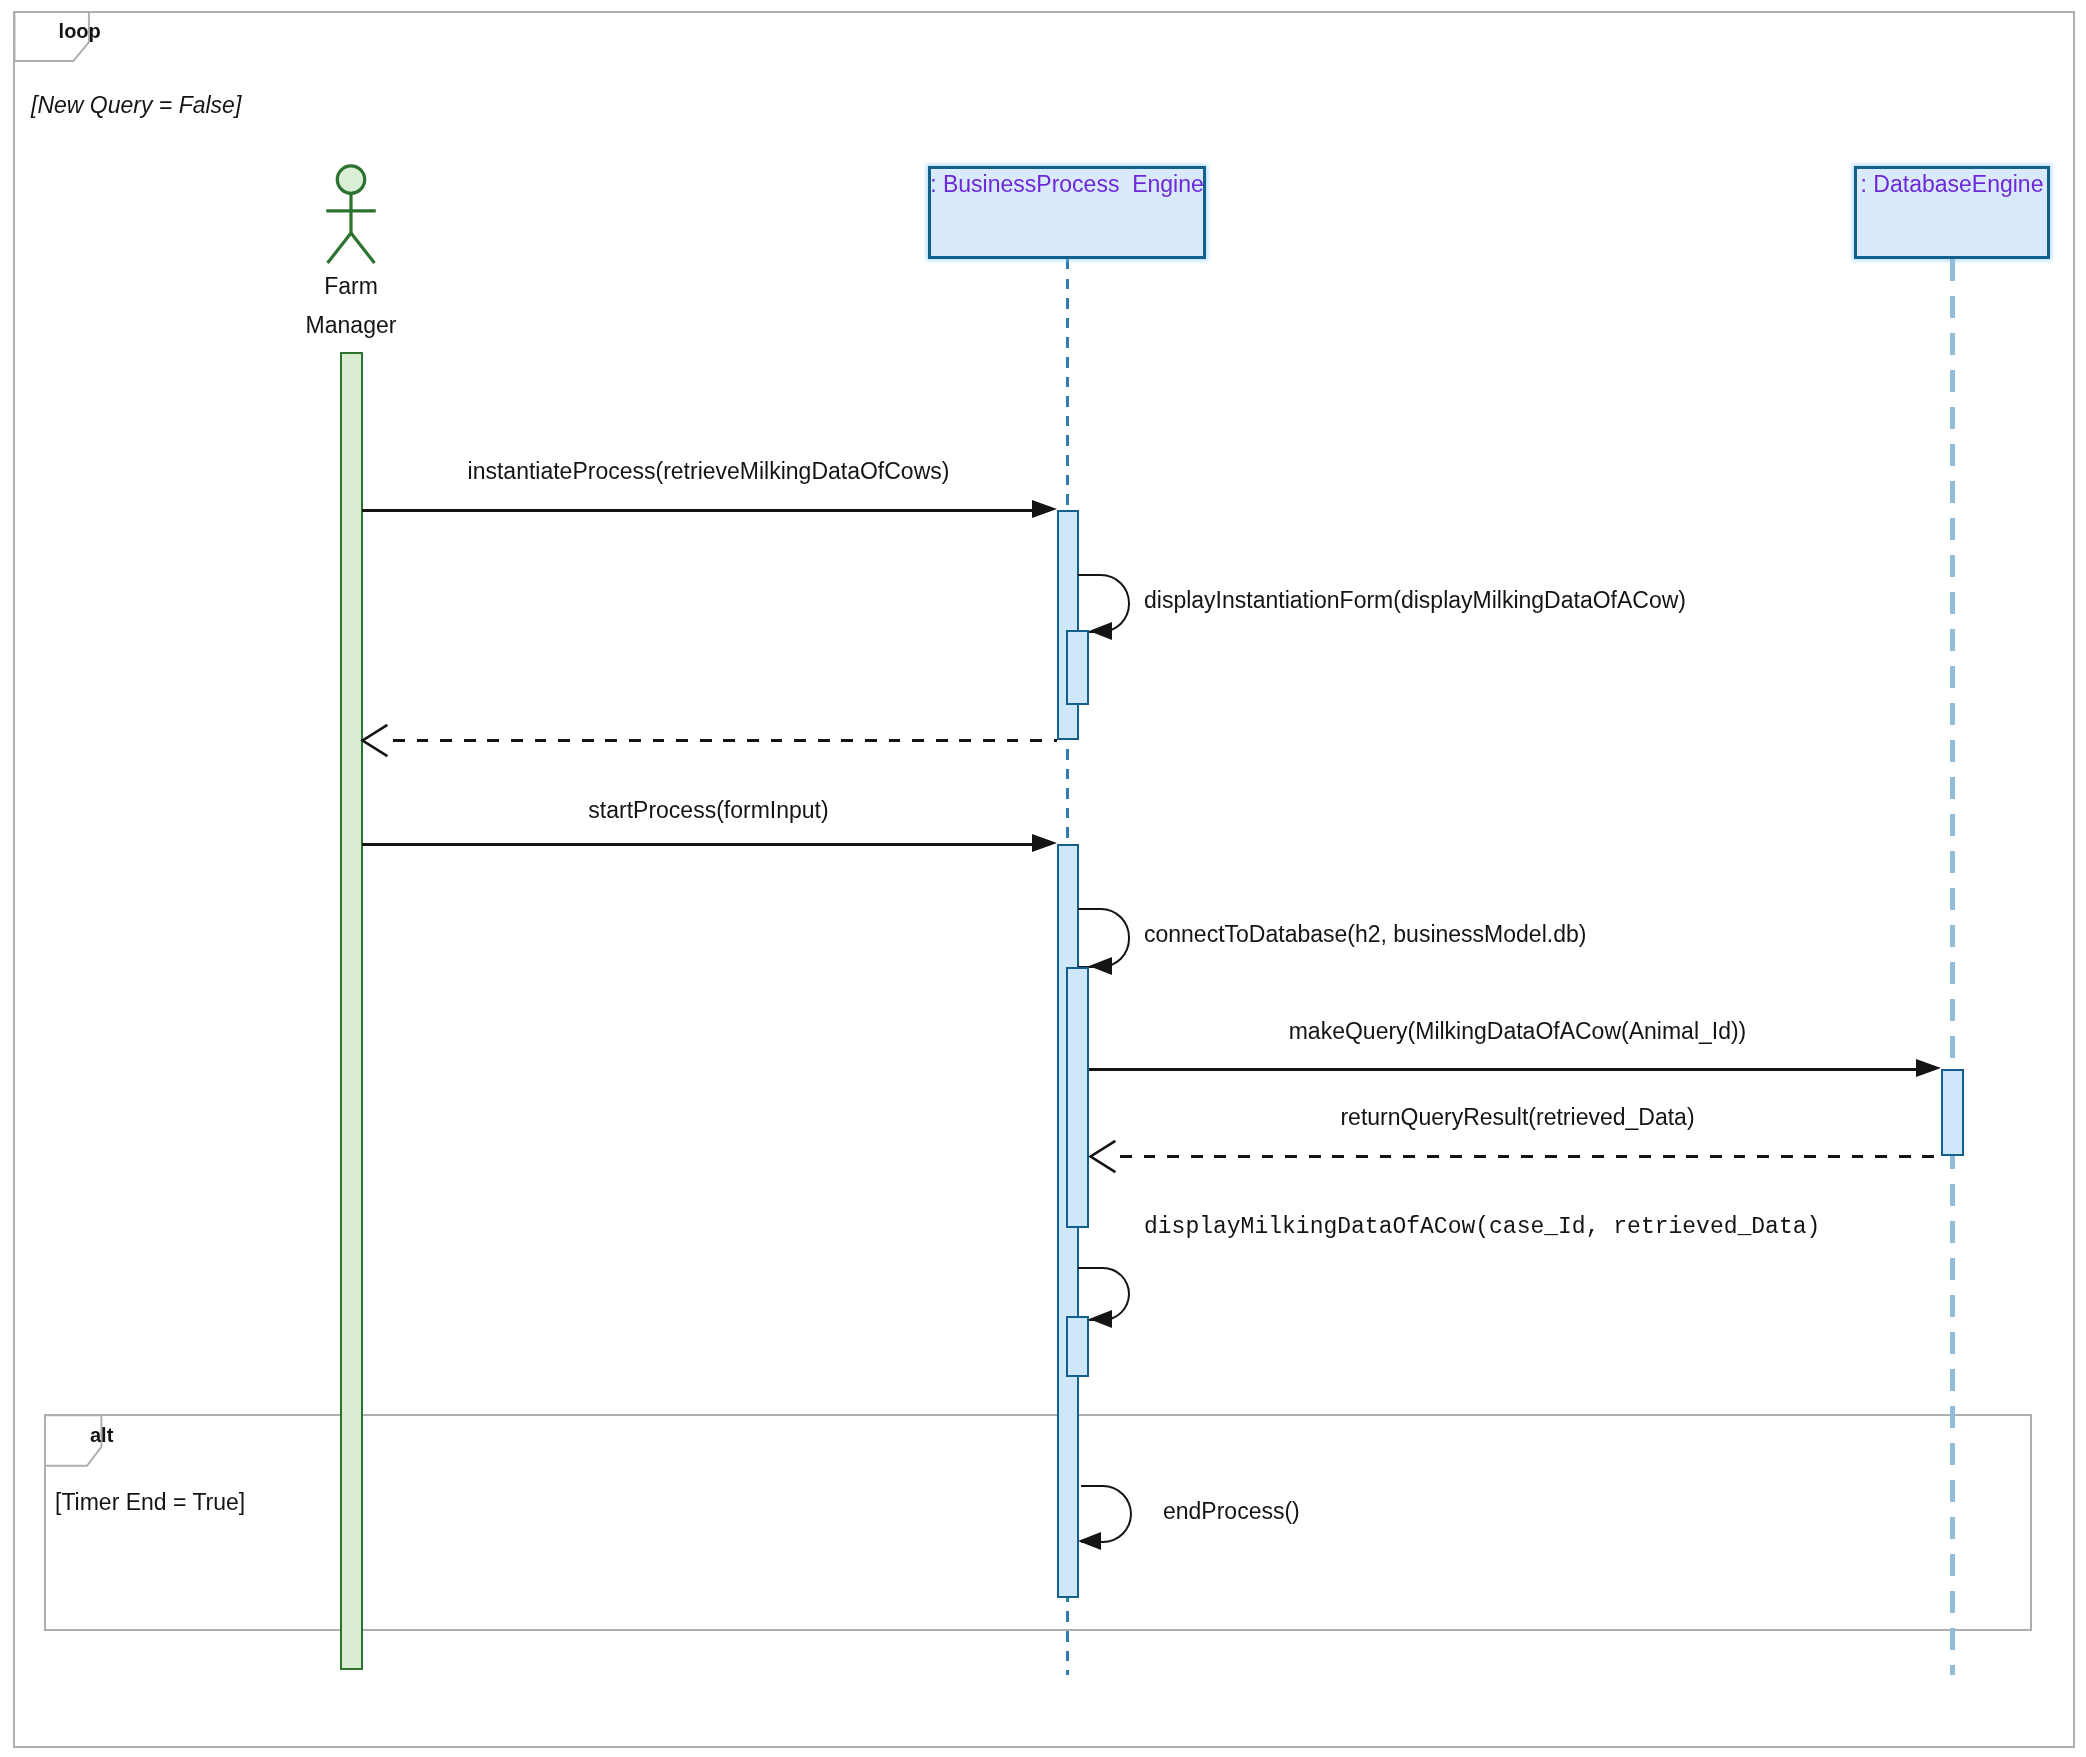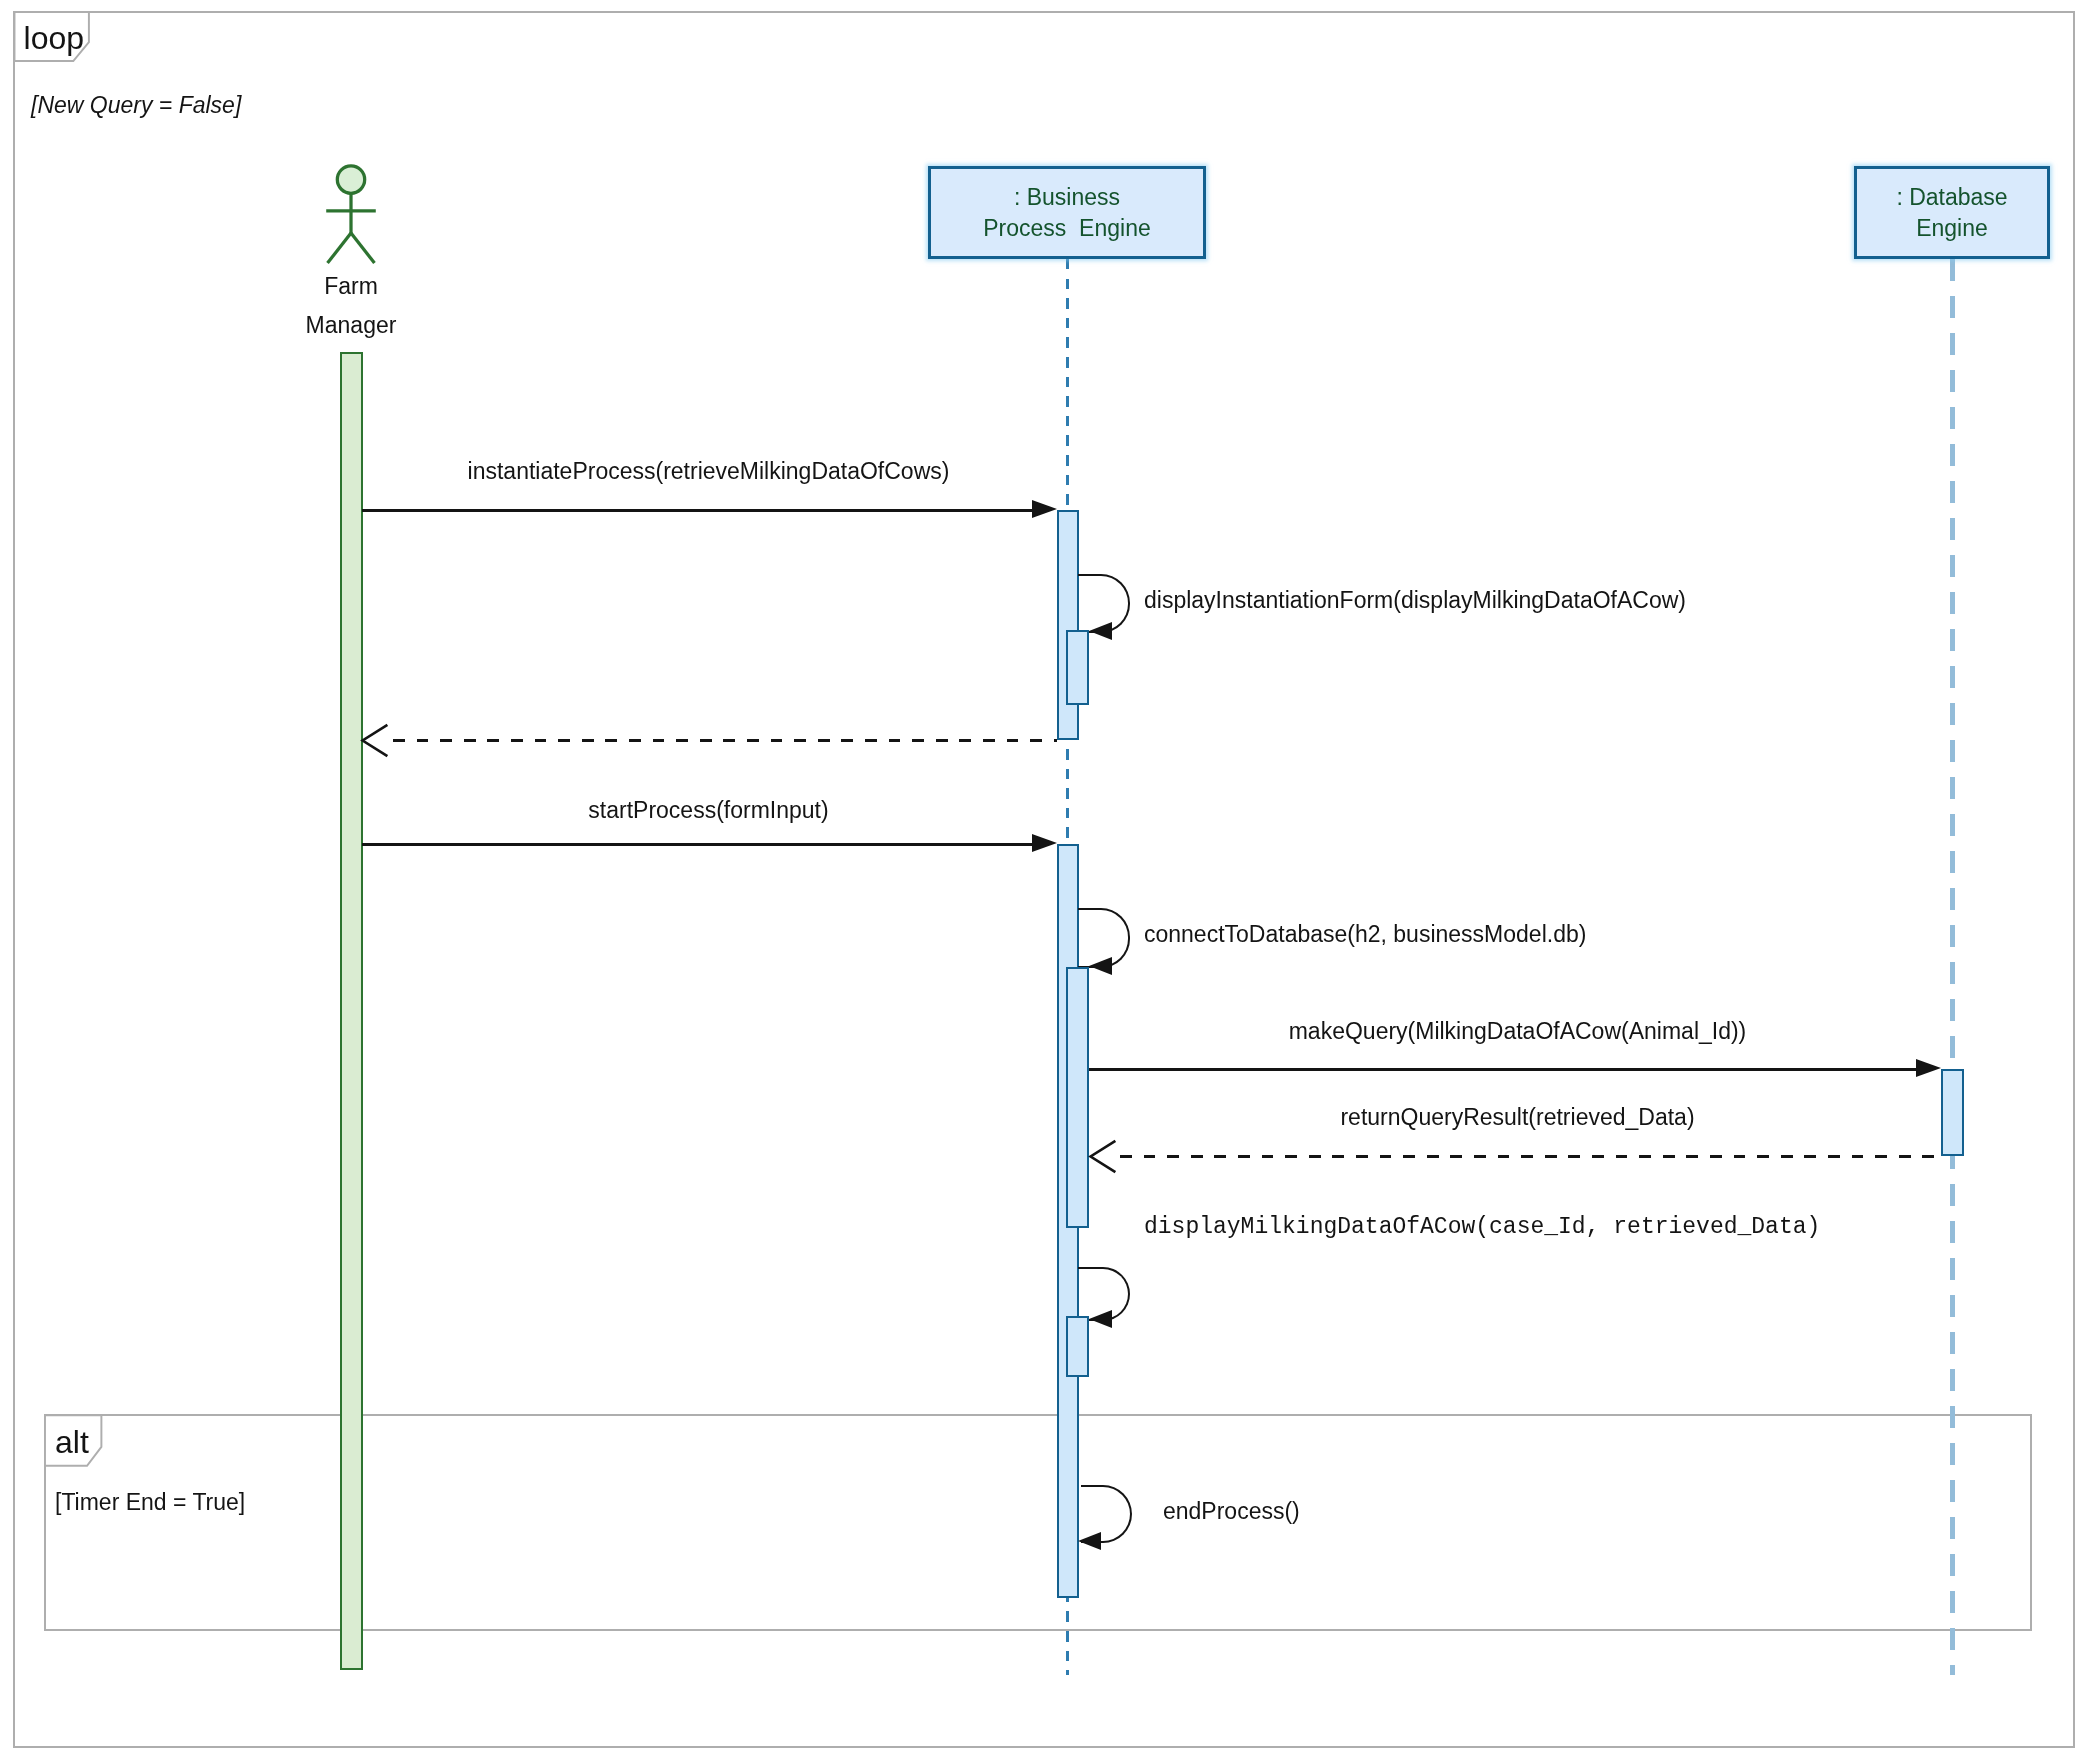--- a/index.html
+++ b/index.html
@@ -13,30 +13,30 @@
     --db-lifeline:#93bcd9;
     --ink:#141414;
   }
   html,body{margin:0;padding:0;background:#ffffff;}
   .canvas{
     position:relative;width:2087px;height:1757px;background:#ffffff;overflow:hidden;
     font-family:"Liberation Sans","DejaVu Sans",sans-serif;color:var(--ink);
   }
   .abs{position:absolute;}
   .frame{position:absolute;border:2px solid var(--frame-gray);background:transparent;}
-  .tab-label{position:absolute;font-weight:normal;font-size:32px;color:var(--ink);}
+  .tab-label{position:absolute;font-weight:bold;font-size:20px;color:var(--ink);margin-left:35px;}
   .guard{position:absolute;font-size:23px;color:var(--ink);}
   .lifeline-v{position:absolute;}
   .ll-bpe{width:2.6px;background:repeating-linear-gradient(to bottom,var(--lifeline-blue) 0 10.5px,transparent 10.5px 19.6px);}
   .ll-db{width:5.2px;background:repeating-linear-gradient(to bottom,var(--db-lifeline) 0 22px,transparent 22px 37px);}
   .head-box{
     position:absolute;background:var(--blue-fill);border:3.3px solid var(--blue-border);
     box-shadow:0 0 3.9px 2px rgba(130,200,240,.55);
-    text-align:center;font-size:23px;line-height:31px;color:#14532d;
-    display:flex;flex-direction:column;justify-content:center;
+    text-align:center;font-size:23px;line-height:31px;color:#6d28d9;
+    display:flex;flex-direction:row;justify-content:center;
   }
   .head-box .pre{white-space:pre;}
   .bar-blue{position:absolute;background:var(--bar-blue-fill);border:2.6px solid var(--blue-border);box-sizing:border-box;}
   .bar-green{position:absolute;background:var(--green-fill);border:2.6px solid var(--green);box-sizing:border-box;}
   .msg-line{position:absolute;height:2.6px;background:var(--ink);}
   .msg-dashed{position:absolute;height:2.6px;background:repeating-linear-gradient(to right,var(--ink) 0 11.8px,transparent 11.8px 23.6px);}
   .head-right{position:absolute;width:0;height:0;border-top:9.8px solid transparent;border-bottom:9.8px solid transparent;border-left:25px solid var(--ink);}
   .head-left{position:absolute;width:0;height:0;border-top:9.8px solid transparent;border-bottom:9.8px solid transparent;border-right:23.6px solid var(--ink);}
   .self-loop{position:absolute;border:2.6px solid var(--ink);border-left:none;border-radius:0 29px 29px 0;box-sizing:border-box;background:transparent;}
   .msg-label{position:absolute;font-size:23px;color:var(--ink);white-space:nowrap;}

